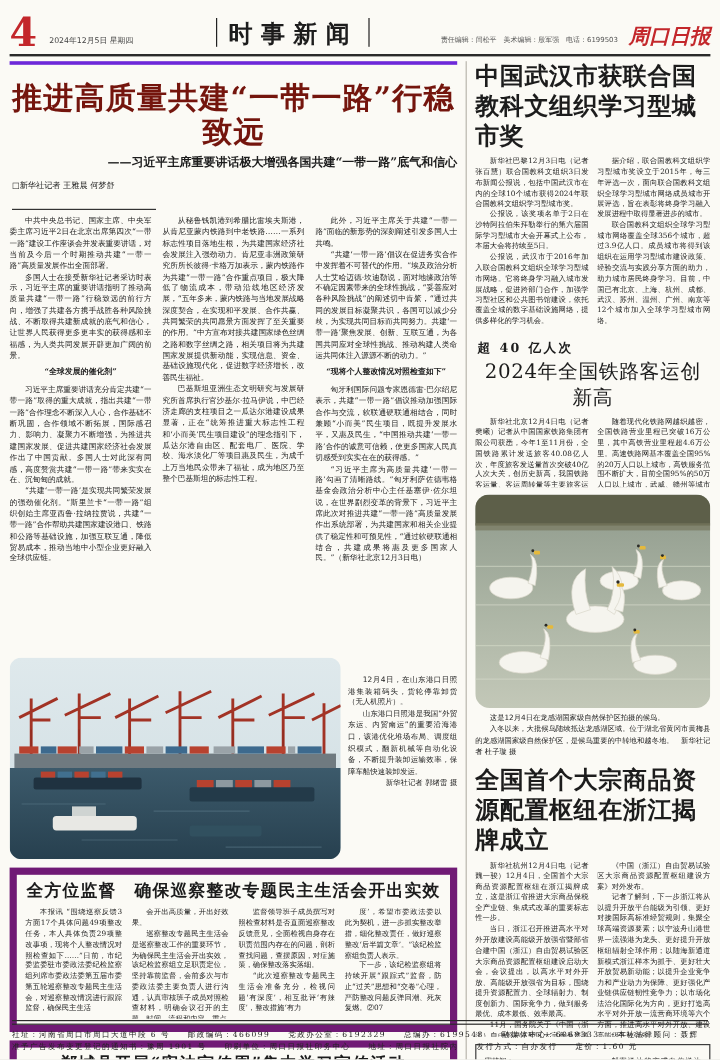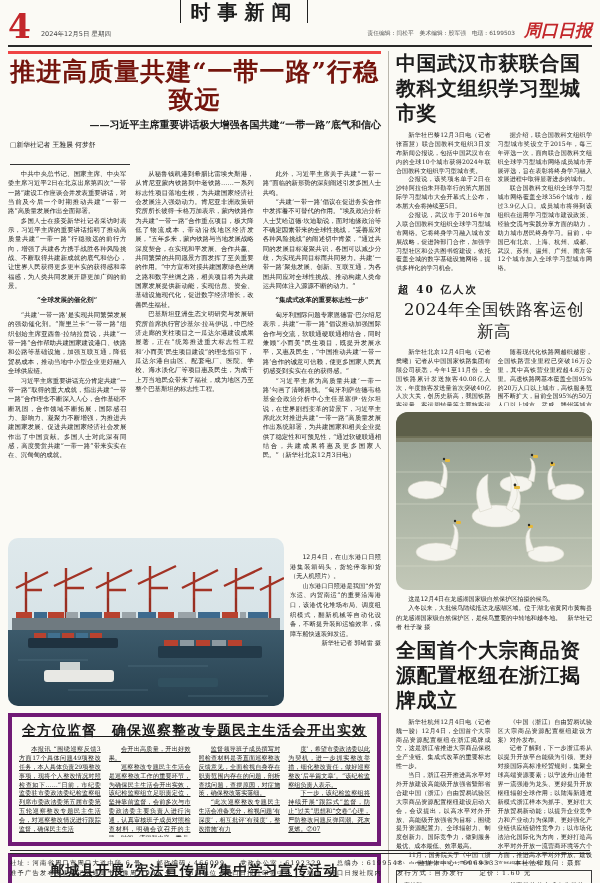--- a/index.html
+++ b/index.html
@@ -6,50 +6,50 @@
   html,body { background:#e8e8e4; }
   .page {
     width:600px; height:883px; margin:0 auto; background:#fbfaf5;
     font-family:"DejaVu Serif","Liberation Serif",serif; color:#1c1c1c;
     padding:5px 8px 0 8px; overflow:hidden; position:relative;
   }
   
   .hdr { display:flex; align-items:flex-end; height:42px; border-bottom:2px solid #2a2a2a; padding-bottom:3px; }
   .hdr-page-no { font-size:33px; font-weight:bold; color:#c3272b; line-height:0.9; margin-right:10px; }
   .hdr-date { font-size:6.5px; color:#444; margin-bottom:3px; width:110px; font-family:"DejaVu Sans",sans-serif; }
-  .hdr-center { display:flex; gap:9px; margin:16px auto; }
+  .hdr-center { display:flex; gap:9px; margin:0 auto; }
   .hdr-bar { width:1px; height:24px; background:#222; }
   .hdr-section { font-size:20px; font-weight:bold; letter-spacing:7px; white-space:nowrap; }
   .hdr-right { display:flex; align-items:flex-end; gap:9px; margin-left:auto;justify-content:center; }
   .hdr-editors { font-size:5.8px; color:#555; margin-bottom:4px; font-family:"DejaVu Sans",sans-serif; white-space:nowrap; }
   .hdr-masthead { font-size:17px; font-weight:bold; font-style:italic; color:#c3272b; white-space:nowrap; }
   
   .content { display:flex; gap:7px; margin-top:4px; }
   .left-sec { width:378px; }
   .vrule { width:1px; background:#b9b6ad; }
   .right-sec { width:196px; }
   
   .lead-head {
     font-size:25px; font-weight:bold; color:#74150d; text-align:center;
-    letter-spacing:1px; line-height:1.1; border-top:3px solid #ef4444; padding-top:4px;
+    letter-spacing:1px; line-height:1.1; border-top:3px solid #6d28d9; padding-top:14px;
   }
   .lead-deck { font-size:10px; font-weight:bold; text-align:right; margin-top:5px; }
   .lead-byline { font-size:6.8px; margin:7px 0 2px 2px; display:inline-block; border-bottom:1px solid #333; padding-bottom:14px; width:120px; }
   .lead-cols { display:flex; gap:9px; height:362px; overflow:hidden; margin-top:3px; }
   .col { flex:1; font-size:6.4px; line-height:1.46; text-align:justify; overflow:hidden; }
   .col p { text-indent:2em; }
   .col-subhead { font-weight:bold; text-align:center; margin:5px 0; font-size:6.6px; }
   
   .photo-row { display:flex; gap:6px; margin-top:6px; }
   .port-photo { width:276px; height:168px; border-radius:10px; overflow:hidden; flex:none; }
   .photo-caption { font-size:6.2px; line-height:1.55; color:#222; text-align:justify; padding-top:14px; font-family:"DejaVu Sans",sans-serif; }
   .photo-caption p { text-indent:2em; }
   .photo-credit { text-align:right; text-indent:0 !important; }
   
-  .boxed { border:4px solid #701a75; margin-top:7px; padding:5px 7px; background:#fbfaf5;text-decoration:underline; }
+  .boxed { border:6px solid #701a75; margin-top:7px; padding:5px 7px; background:#fbfaf5; }
   .boxed-head { font-size:14px; font-weight:bold; text-align:center; letter-spacing:1px; }
   .boxed-cols { display:flex; gap:8px; margin-top:5px; overflow:hidden; }
   .boxed-cols .col { font-size:6.1px; }
   .box1-cols { height:92px; }
   .box2-cols { height:52px; }
   
   .r-art { margin-bottom:6px; }
   .r-head { font-size:20px; font-weight:bold; line-height:1.25; letter-spacing:0.5px; }
   .r-cols { display:flex; gap:7px; margin-top:5px; overflow:hidden; }
   .r-cols .col { font-size:6.1px; }
@@ -100,36 +100,36 @@
         <div class="lead-deck">——习近平主席重要讲话极大增强各国共建“一带一路”底气和信心</div>
         <div class="lead-byline">□新华社记者 王雅晨 何梦舒</div>
         <div class="lead-cols">
           <div class="col">
             <div>
                 <p>中共中央总书记、国家主席、中央军委主席习近平2日在北京出席第四次“一带一路”建设工作座谈会并发表重要讲话，对当前及今后一个时期推动共建“一带一路”高质量发展作出全面部署。</p>
                 <p>多国人士在接受新华社记者采访时表示，习近平主席的重要讲话指明了推动高质量共建“一带一路”行稳致远的前行方向，增强了共建各方携手战胜各种风险挑战、不断取得共建新成就的底气和信心，让世界人民获得更多更丰实的获得感和幸福感，为人类共同发展开辟更加广阔的前景。</p>
               </div>
             <div class="col-subhead">“全球发展的催化剂”</div>
             <div>
+                <p>习近平主席重要讲话充分肯定共建“一带一路”取得的重大成就，指出共建“一带一路”合作理念不断深入人心，合作基础不断巩固，合作领域不断拓展，国际感召力、影响力、凝聚力不断增强，为推进共建国家发展、促进共建国家经济社会发展作出了中国贡献。多国人士对此深有同感，高度赞赏共建“一带一路”带来实实在在、沉甸甸的成就。</p>
                 <p>“共建‘一带一路’是实现共同繁荣发展的强劲催化剂。”斯里兰卡“一带一路”组织创始主席亚西鲁·拉纳拉贾说，共建“一带一路”合作帮助共建国家建设港口、铁路和公路等基础设施，加强互联互通，降低贸易成本，推动当地中小型企业更好融入全球供应链。</p>
-                <p>习近平主席重要讲话充分肯定共建“一带一路”取得的重大成就，指出共建“一带一路”合作理念不断深入人心，合作基础不断巩固，合作领域不断拓展，国际感召力、影响力、凝聚力不断增强，为推进共建国家发展、促进共建国家经济社会发展作出了中国贡献。多国人士对此深有同感，高度赞赏共建“一带一路”带来实实在在、沉甸甸的成就。</p>
               </div>
           </div>
           <div class="col">
             <div>
                 <p>从秘鲁钱凯港到希腊比雷埃夫斯港，从肯尼亚蒙内铁路到中老铁路……一系列标志性项目落地生根，为共建国家经济社会发展注入强劲动力。肯尼亚非洲政策研究所所长彼得·卡格万加表示，蒙内铁路作为共建“一带一路”合作重点项目，极大降低了物流成本，带动沿线地区经济发展，“五年多来，蒙内铁路与当地发展战略深度契合，在实现和平发展、合作共赢、共同繁荣的共同愿景方面发挥了至关重要的作用。”中方宣布对接共建国家绿色丝绸之路和数字丝绸之路，相关项目将为共建国家发展提供新动能，实现信息、资金、基础设施现代化，促进数字经济增长，改善民生福祉。</p>
                 <p>巴基斯坦亚洲生态文明研究与发展研究所首席执行官沙基尔·拉马伊说，中巴经济走廊的支柱项目之一瓜达尔港建设成果显著，正在“统筹推进重大标志性工程和‘小而美’民生项目建设”的理念指引下，瓜达尔港自由区、配套电厂、医院、学校、海水淡化厂等项目惠及民生，为成千上万当地民众带来了福祉，成为地区乃至整个巴基斯坦的标志性工程。</p>
               </div>
           </div>
           <div class="col">
             <div>
                 <p>此外，习近平主席关于共建“一带一路”面临的新形势的深刻阐述引发多国人士共鸣。</p>
                 <p>“共建‘一带一路’倡议在促进务实合作中发挥着不可替代的作用。”埃及政治分析人士艾哈迈德·坎迪勒说，面对地缘政治等不确定因素带来的全球性挑战，“妥善应对各种风险挑战”的阐述切中肯綮，“通过共同的发展目标凝聚共识，各国可以减少分歧，为实现共同目标而共同努力。共建‘一带一路’聚焦发展、创新、互联互通，为各国共同应对全球性挑战、推动构建人类命运共同体注入源源不断的动力。”</p>
               </div>
-            <div class="col-subhead">“集成式改革的重要标志性一步”</div>
+            <div class="col-subhead">“现将个人整改情况对照检查如下”</div>
             <div>
                 <p>匈牙利国际问题专家恩德雷·巴尔绍尼表示，共建“一带一路”倡议推动加强国际合作与交流，软联通硬联通相结合，同时兼顾“小而美”民生项目，既提升发展水平，又惠及民生，“中国推动共建‘一带一路’合作的诚意可信赖，使更多国家人民真切感受到实实在在的获得感。”</p>
                 <p>“习近平主席为高质量共建‘一带一路’勾画了清晰路线。”匈牙利萨佐德韦格基金会政治分析中心主任基塞伊·佐尔坦说，在世界剧烈变革的背景下，习近平主席此次对推进共建“一带一路”高质量发展作出系统部署，为共建国家和相关企业提供了稳定性和可预见性，“通过软硬联通相结合，共建成果将惠及更多国家人民。”（新华社北京12月3日电）</p>
               </div>
           </div>
         </div>
       </div>
 
       <div class="photo-row">
         <div class="port-photo">

